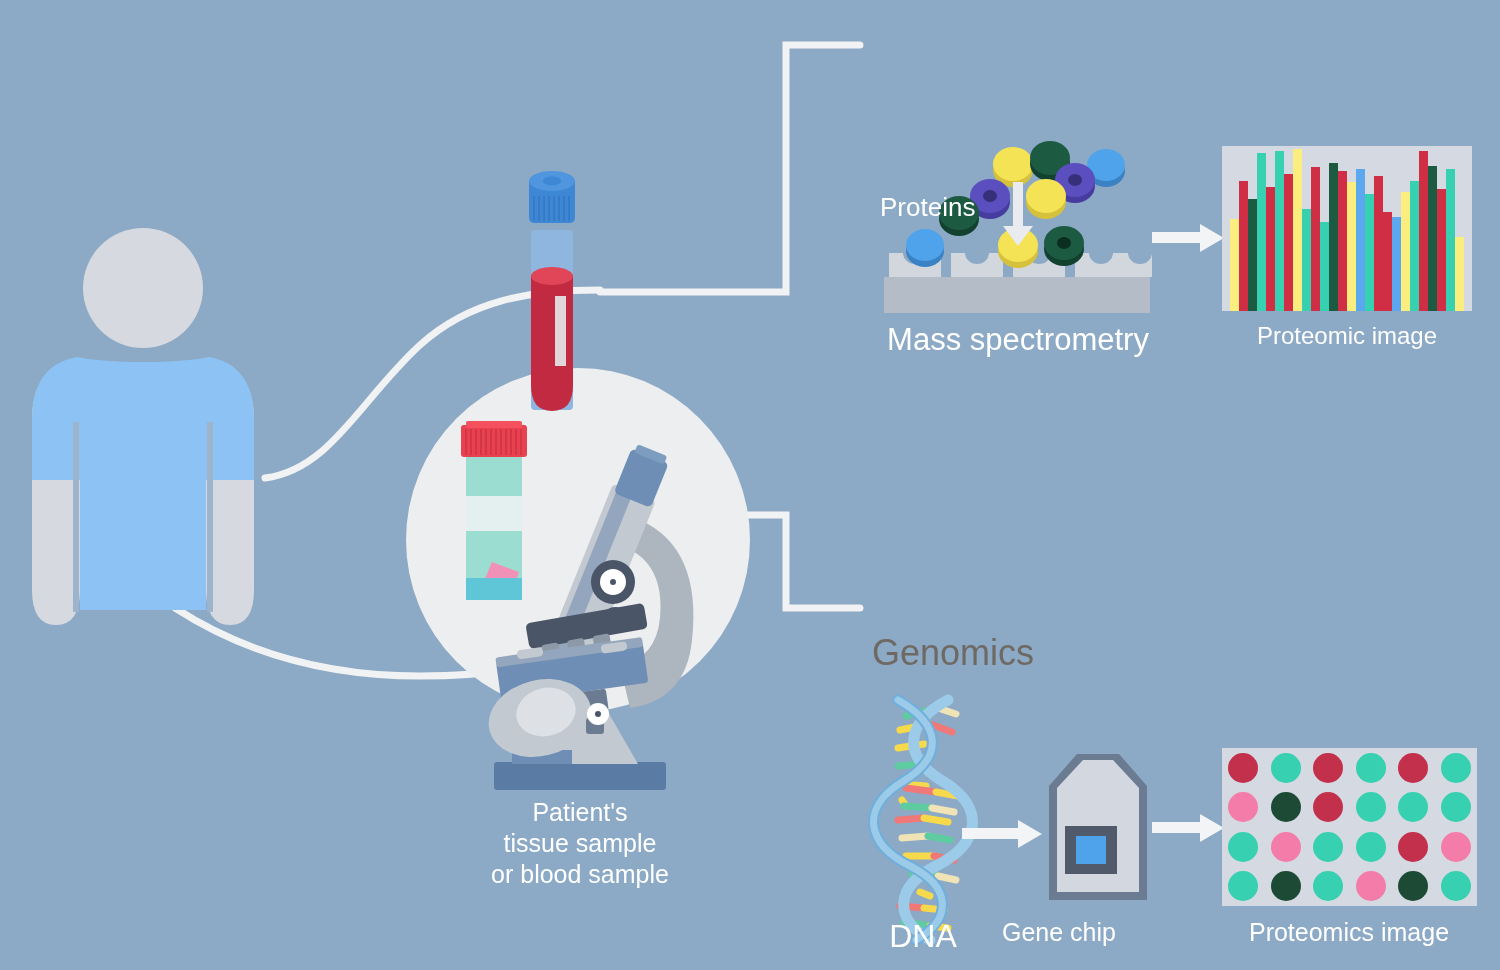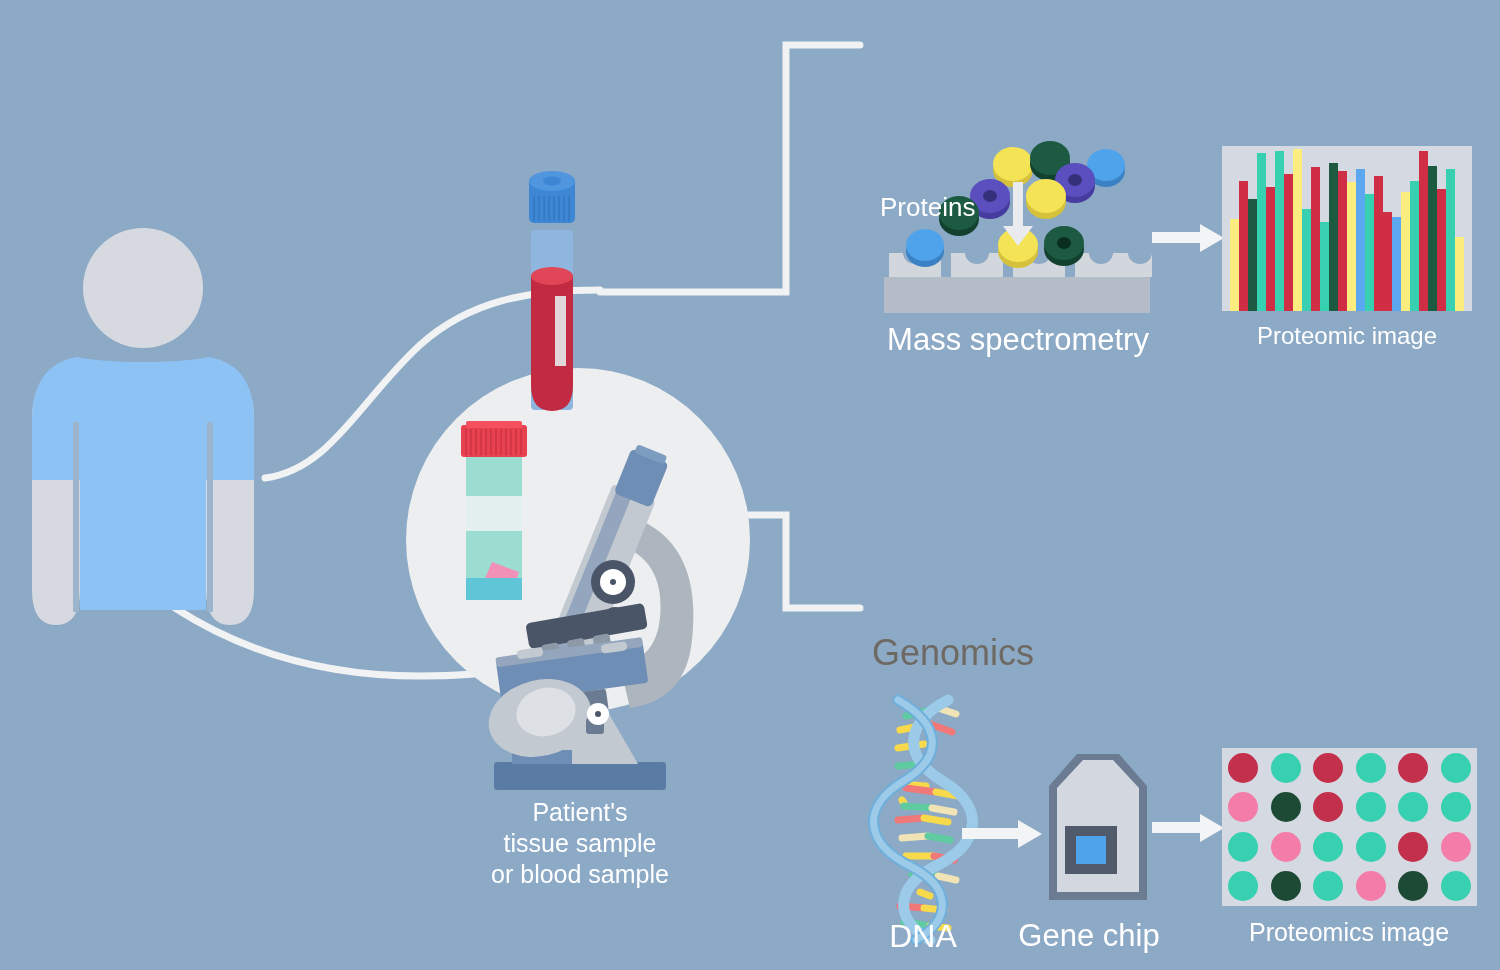--- a/index.html
+++ b/index.html
@@ -304,21 +304,21 @@
   <div class="section-title" style="left:872px; top:588px;margin-top:44px;">Genomics</div>
 
   <div class="lbl" style="left:880px; top:152px; font-size:26px;margin-top:40px;">Proteins</div>
 
   <div class="lbl lbl-center" style="left:1018px; top:322px; font-size:31px;">Mass spectrometry</div>
 
   <div class="lbl lbl-center" style="left:1347px; top:322px; font-size:24px;">Proteomic image</div>
 
   <div class="lbl lbl-center" style="left:923px; top:918px; font-size:32px;">DNA</div>
 
-  <div class="lbl lbl-center" style="left:1089px; top:918px; font-size:31px;">Gene chip</div>
+  <div class="lbl lbl-center" style="left:1059px; top:918px; font-size:25px;">Gene chip</div>
 
   <div class="lbl lbl-center" style="left:1349px; top:918px; font-size:25px;">Proteomics image</div>
 
   <div class="lbl lbl-center" style="left:580px; top:797px; font-size:25px; line-height:31px;">
     <div>Patient's</div>
     <div>tissue sample</div>
     <div>or blood sample</div>
   </div>
 
   <div class="chart-panel" id="proteomic-chart" style="left: 1222px; top: 146px; width: 250px; height: 165px; padding: 0px 8px; background: rgb(213, 217, 226);">

